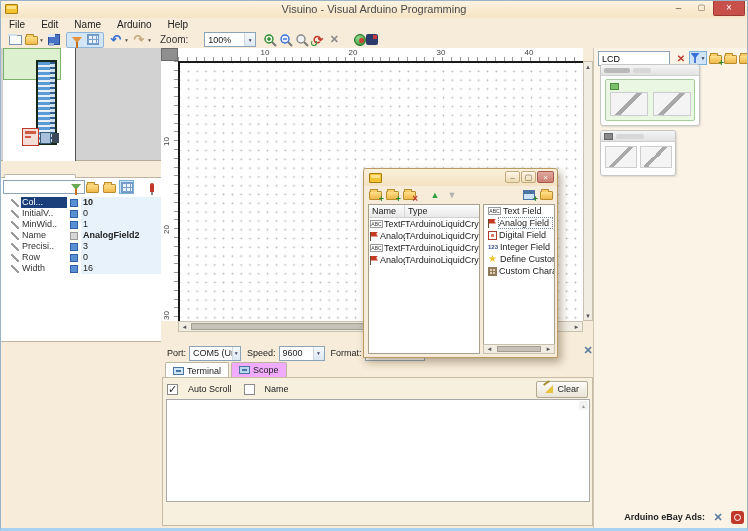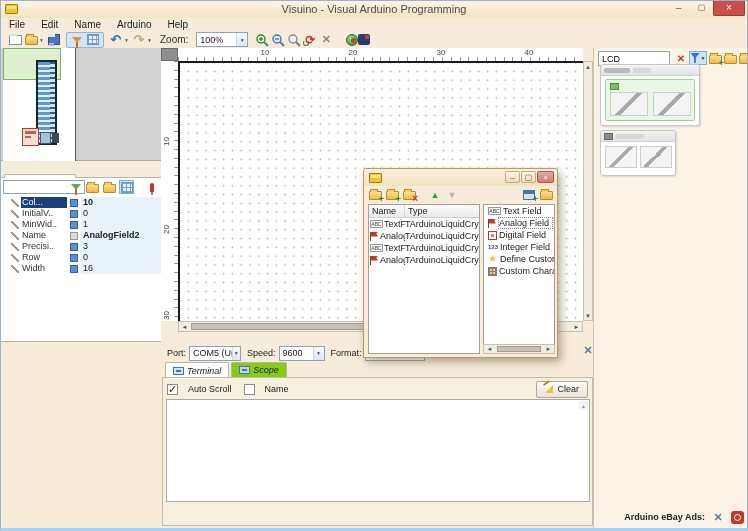--- a/index.html
+++ b/index.html
@@ -38,21 +38,21 @@
   .ic-save:before{content:"";position:absolute;left:2px;top:1px;width:7px;height:3px;background:#dfe8f5;}
   .ic-save:after{content:"";position:absolute;left:3px;bottom:1px;width:5px;height:3px;background:#9fb5da;}
   .ic-funnel{width:0;height:0;border-left:5px solid transparent;border-right:5px solid transparent;
              border-top:6px solid #e8913c;position:relative;}
   .ic-funnel:after{content:"";position:absolute;left:-1px;top:-1px;width:2px;height:6px;background:#c86f1e;}
   .ic-grid{width:12px;height:11px;background-color:#eaf2fb;border:1px solid #6f97c4;
            background-image:linear-gradient(#7aa0d0 1px,transparent 1px),linear-gradient(90deg,#7aa0d0 1px,transparent 1px);
            background-size:4px 4px;}
   .ic-undo:before{content:"↶";color:#3a6fd8;font-size:13px;font-weight:bold;}
   .ic-redo:before{content:"↷";color:#c5ab80;font-size:13px;font-weight:bold;}
-  .zoom-label{padding:0 8px 0 6px;color:#333;}
+  .zoom-label{padding:0 16px 0 6px;color:#333;}
   .combo{height:15px;background:#fff;border:1px solid #8ca4b8;display:inline-flex;align-items:center;
          font-size:9px;padding-left:3px;position:relative;flex:none;}
   .combo .arw{margin-left:auto;width:11px;height:100%;display:flex;align-items:center;justify-content:center;
               font-size:5px;color:#446;border-left:1px solid #cdd8e2;background:linear-gradient(#f4f8fb,#dde8f2);}
   .ic-x:before{content:"✕";color:#8a8a8a;font-weight:bold;font-size:11px;}
   .ic-globe{width:12px;height:12px;border-radius:50%;background:radial-gradient(circle at 35% 30%,#8fd98f,#2e8b2e);border:1px solid #1e6e1e;}
   .ic-globe:after{content:"";position:absolute;right:1px;bottom:2px;width:5px;height:5px;border-radius:50%;background:#d04030;}
   .ic-pkg{width:12px;height:11px;background:#2b3a6b;border-radius:2px;}
   .ic-pkg:after{content:"";position:absolute;right:1px;top:1px;width:4px;height:4px;background:#c43b3b;}
   .ic-refresh:before{content:"⟳";color:#c03a2e;font-size:12px;font-weight:bold;}
@@ -140,23 +140,23 @@
   .thumb-box.s{width:32px;height:22px;}
   .dkicon{width:9px;height:7px;background:#8a8a8a;border:1px solid #666;}
   .ads{position:absolute;left:0;bottom:4px;width:156px;height:16px;display:flex;align-items:center;justify-content:flex-end;gap:6px;padding-right:6px;}
   .ads-label{font-weight:bold;font-size:9px;color:#222;}
   .ic-stop{width:13px;height:13px;background:#c0392b;border-radius:3px;position:relative;}
   .ic-stop:after{content:"";position:absolute;left:3px;top:3px;width:5px;height:5px;border:1.5px solid #fff;border-radius:50%;}
 
   
   .serial-row{position:absolute;left:160px;top:343px;width:432px;height:18px;display:flex;align-items:center;font-size:9px;}
   .slabel{margin-right:3px;color:#222;}
-  .tabs{position:absolute;left:164px;top:361px;height:15px;display:flex;gap:2px;font-style:italic;}
+  .tabs{position:absolute;left:164px;top:361px;height:15px;display:flex;gap:2px;}
   .tab{display:flex;align-items:center;gap:3px;padding:0 7px;border:1px solid #bdb5a4;border-bottom:none;
-       border-radius:2px 2px 0 0;background:#84cc16;height:15px;font-size:9px;}
+       border-radius:2px 2px 0 0;background:#f0abfc;height:15px;font-size:9px;}
   .tab.active{background:#fff;height:16px;}
   .ic-term{width:11px;height:8px;background:#cfe4f8;border:1px solid #4a74a4;}
   .ic-term:before{content:"";position:absolute;left:2px;top:2px;width:5px;height:2px;background:#4a74a4;}
   .term-wrap{position:absolute;left:161px;top:376px;width:431px;height:149px;border:1px solid #c6bca6;background:#f8f0df;}
   .ctrl-row{position:absolute;left:4px;top:2px;right:4px;height:18px;display:flex;align-items:center;gap:12px;}
   .cb{width:11px;height:11px;background:#fff;border:1px solid #8a8a8a;position:relative;flex:none;}
   .cb.on:before{content:"✓";position:absolute;left:0px;top:-2px;font-size:11px;color:#222;}
   .cblabel{font-size:9px;margin-left:-2px;}
   .btn{height:17px;border:1px solid #b2a88f;background:linear-gradient(#fcfbf8,#e9e4d6);border-radius:2px;
        display:flex;align-items:center;gap:4px;padding:0 8px;font-size:9px;}

